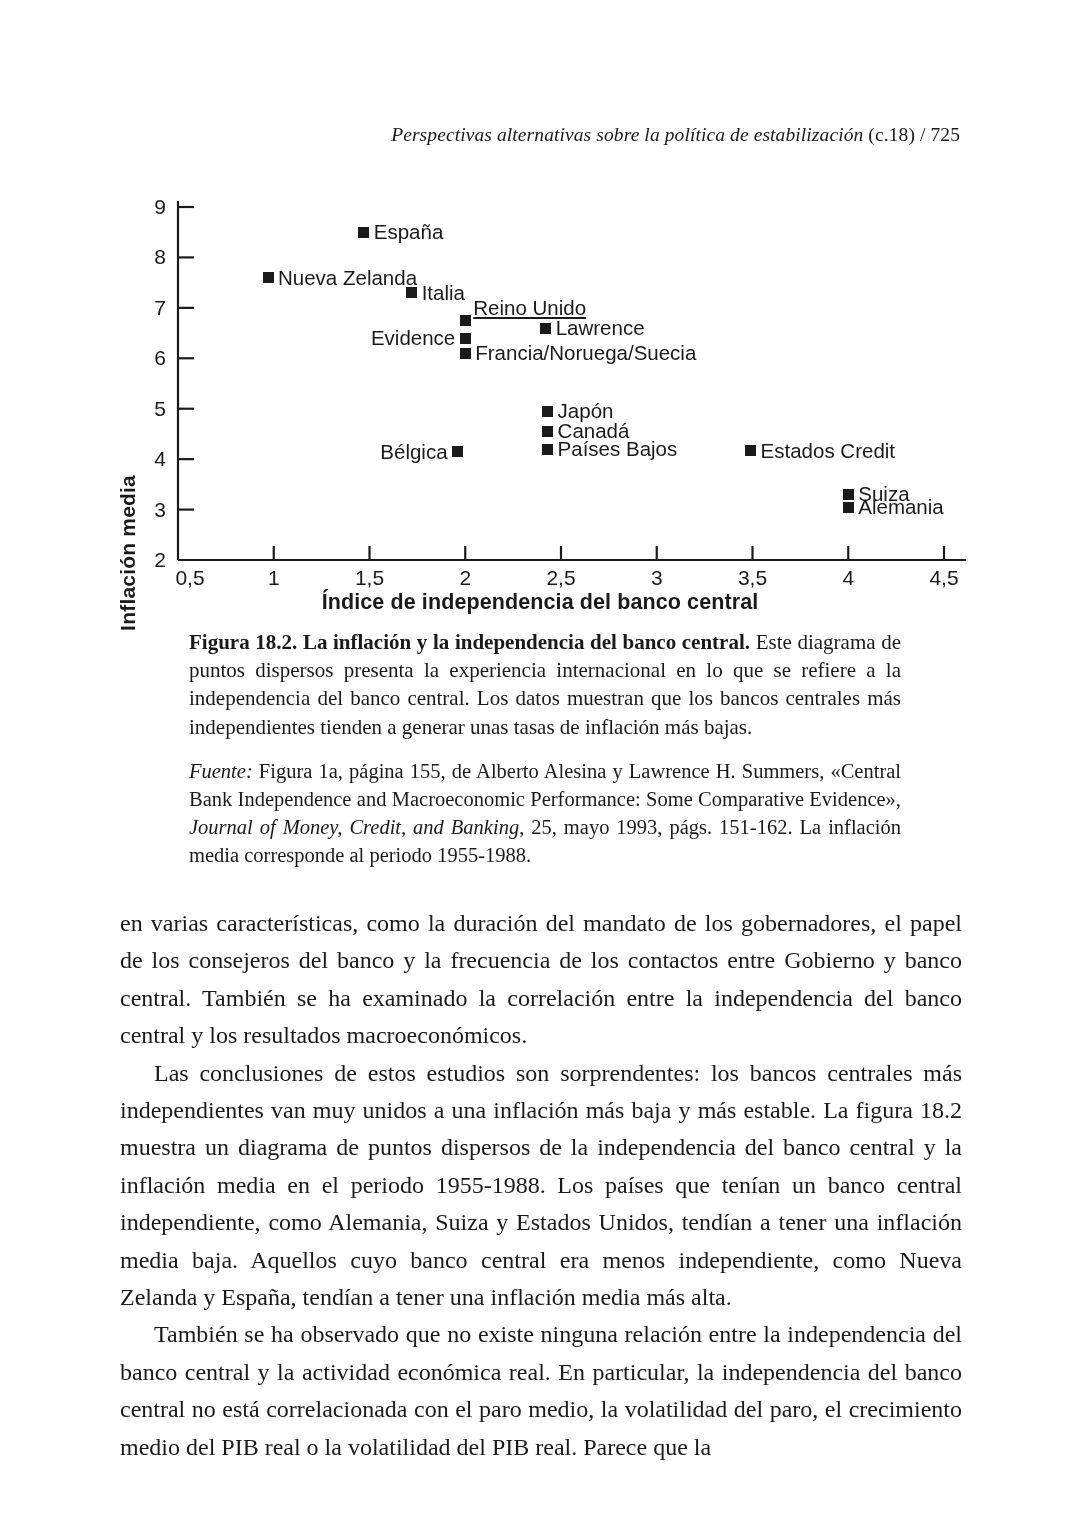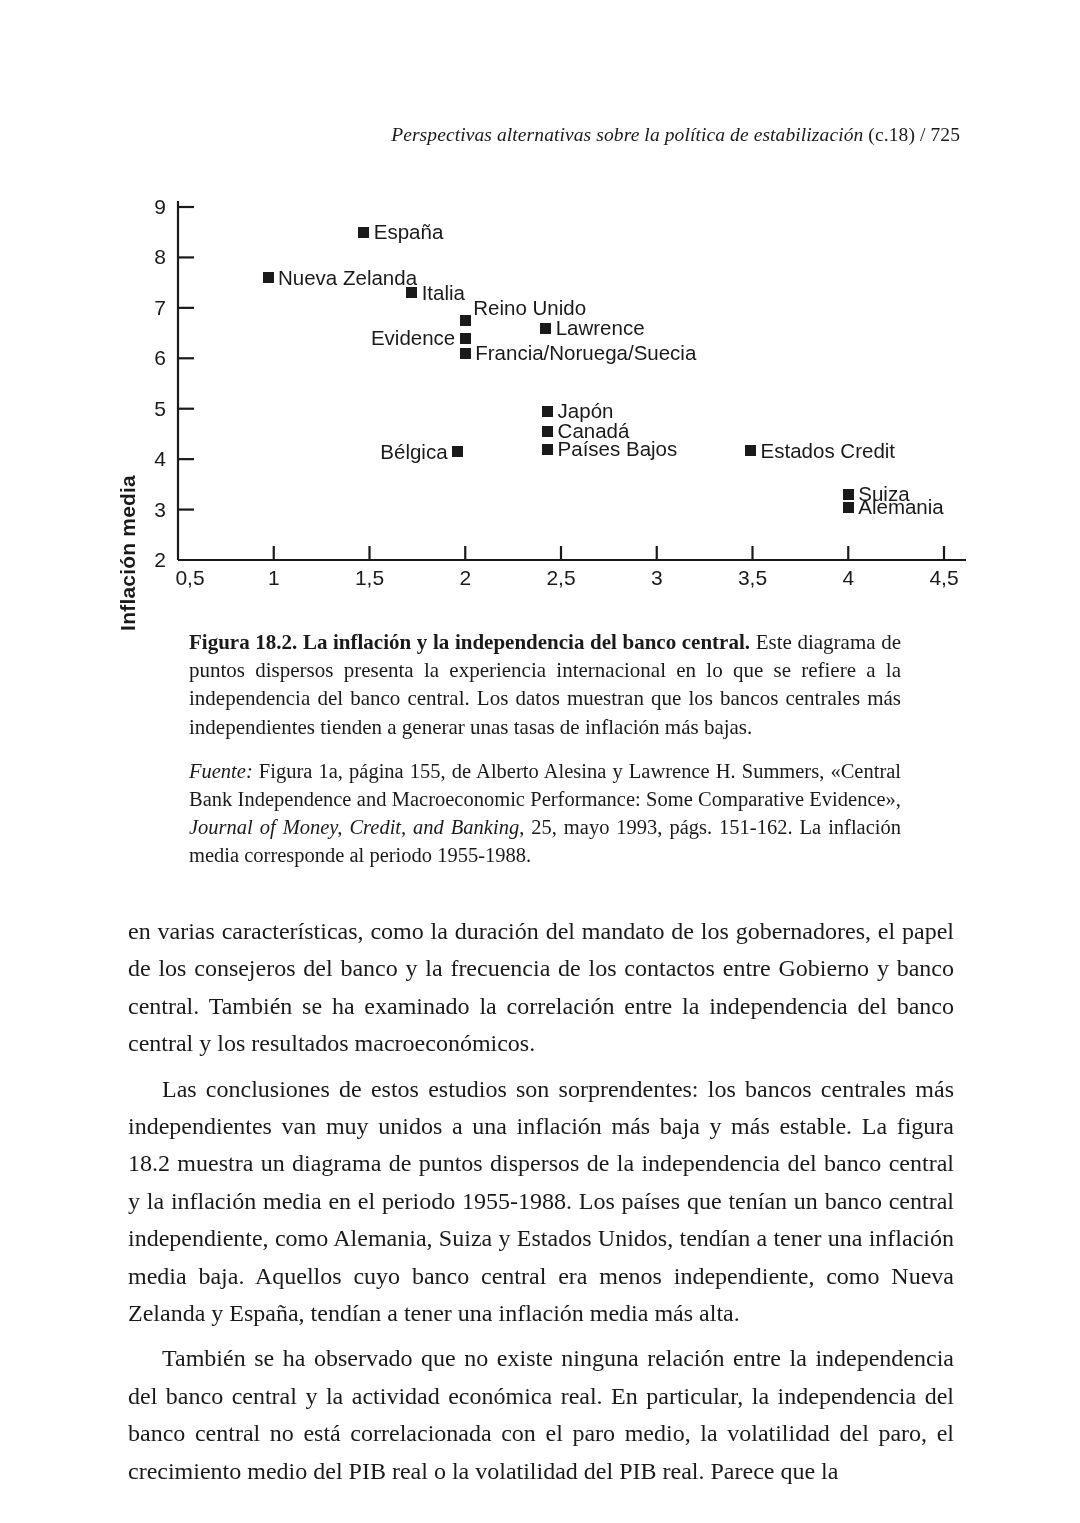--- a/index.html
+++ b/index.html
@@ -118,20 +118,21 @@
     font-size: 20.5px;
     color: #1a1a1a;
     white-space: nowrap;
     transform: translateY(-50%);
   }
   .point-label.right { left: 10px; }
   .point-label.left  { right: 10px; text-align: right; }
   .point-label.above {
     left: 8px;
     transform: translateY(-100%);
+    text-decoration: underline;
   }
 
   
   .caption-block {
     position: absolute;
     left: 189px;
     top: 628px;
     width: 712px;
   }
   .caption-main {
@@ -154,21 +155,21 @@
   .body-text {
     position: absolute;
     left: 120px;
     top: 905px;
     width: 842px;
   }
   .body-par {
     font-size: 24px;
     line-height: 37.4px;
     text-align: justify;
-    margin: 8px;
+    margin: 0;
     text-indent: 0;
     -webkit-hyphens: none;
     hyphens: none;
   }
   .body-par.indented { text-indent: 34px; }
 </style>
 </head>
 <body>
 
 <div class="running-head">
@@ -266,20 +267,21 @@
         <div class="marker" style="background: rgb(26, 26, 26);"></div>
         <div class="point-label right">Suiza</div>
       </div>
       <div class="datapoint" style="left: 848.25px; top: 332.05px;">
         <div class="marker" style="background: rgb(26, 26, 26);"></div>
         <div class="point-label right">Alemania</div>
       </div>
     </div>
 
   <div class="axis-title-y">Inflación media</div>
+  <div class="axis-title-x">Índice de independencia del banco central</div>
 </div>
 
 <div class="caption-block">
   <p class="caption-main"><b>Figura 18.2. La inflación y la independencia del banco central.</b><span> Este diagrama de puntos dispersos presenta la experiencia internacional en lo que se refiere a la independencia del banco central. Los datos muestran que los bancos centrales más independientes tienden a generar unas tasas de inflación más bajas.</span></p>
   <p class="caption-source"><span class="src-lead">Fuente:</span><span> Figura 1a, página 155, de Alberto Alesina y Lawrence H. Summers, «Central Bank Independence and Macroeconomic Performance: Some Comparative Evidence», </span><span class="src-journal">Journal of Money, Credit, and Banking</span><span>, 25, mayo 1993, págs. 151-162. La inflación media corresponde al periodo 1955-1988.</span></p>
 </div>
 
 <div class="body-text">
   <p class="body-par">en varias características, como la duración del mandato de los gobernadores, el papel de los consejeros del banco y la frecuencia de los contactos entre Gobierno y banco central. También se ha examinado la correlación entre la independencia del banco central y los resultados macroeconómicos.</p>
   <p class="body-par indented">Las conclusiones de estos estudios son sorprendentes: los bancos centrales más independientes van muy unidos a una inflación más baja y más estable. La figura 18.2 muestra un diagrama de puntos dispersos de la independencia del banco central y la inflación media en el periodo 1955-1988. Los países que tenían un banco central independiente, como Alemania, Suiza y Estados Unidos, tendían a tener una inflación media baja. Aquellos cuyo banco central era menos independiente, como Nueva Zelanda y España, tendían a tener una inflación media más alta.</p>

